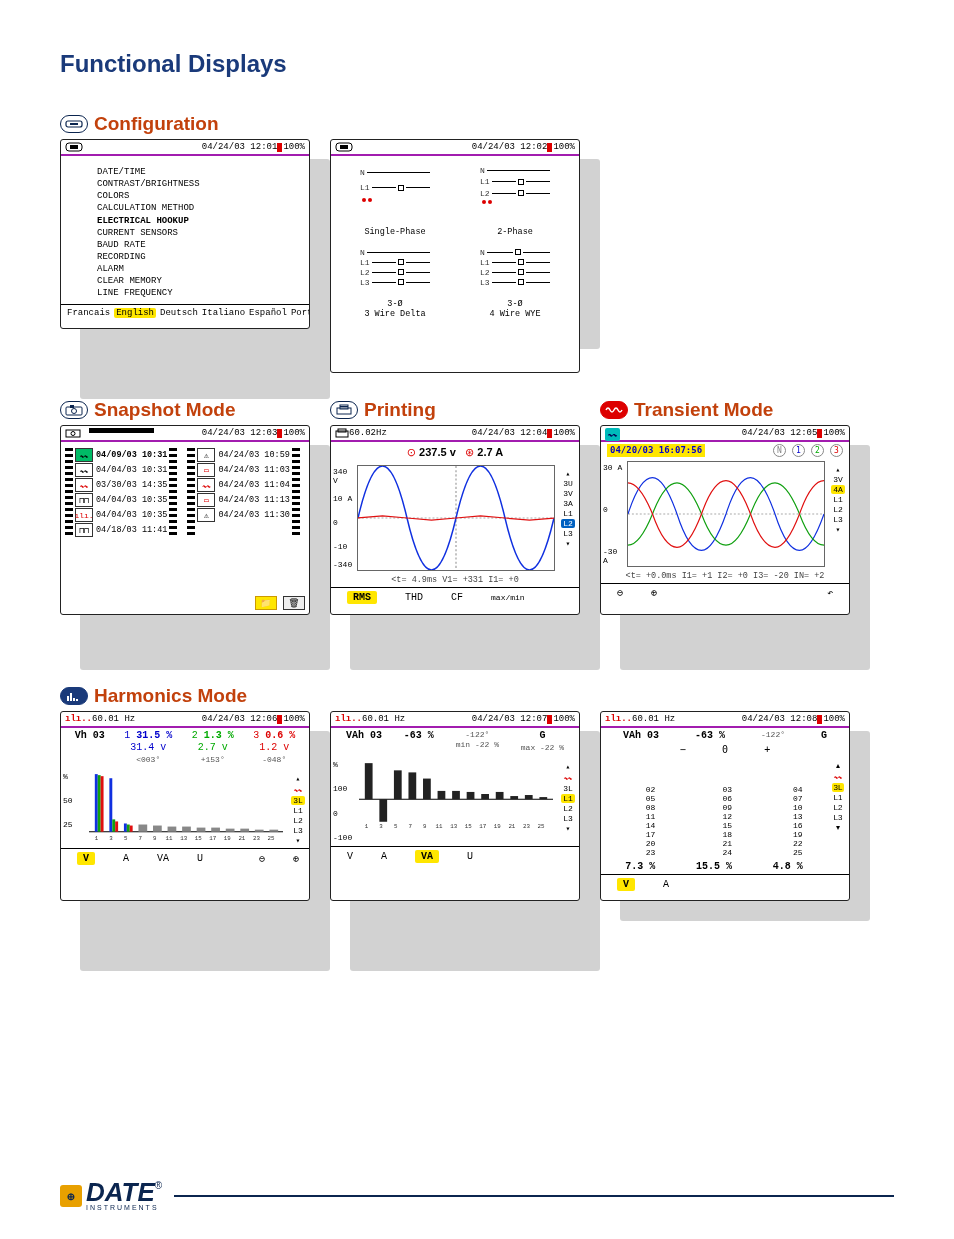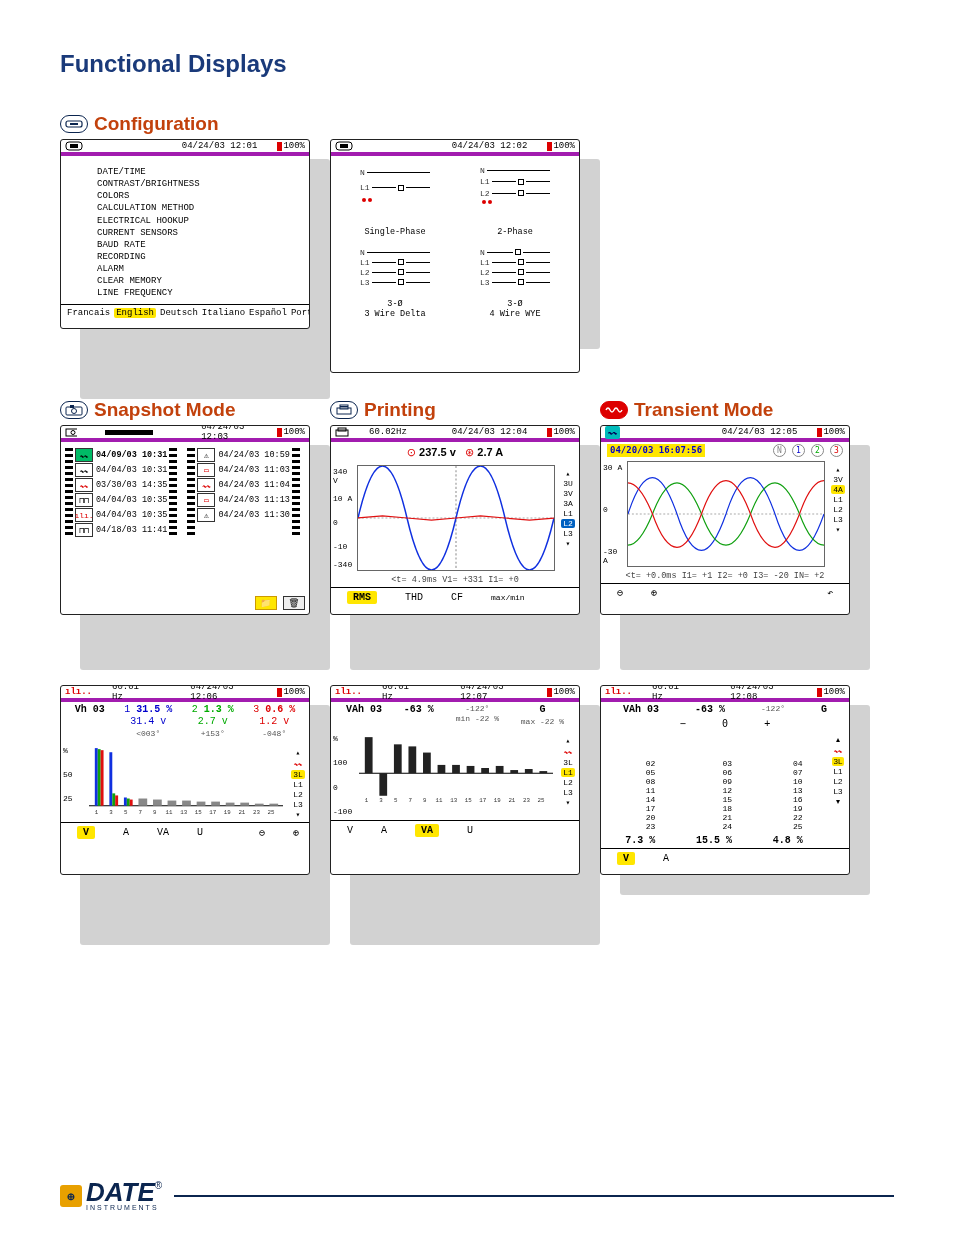--- a/index.html
+++ b/index.html
@@ -43,41 +43,41 @@
   .screen {
     position: relative;
     background: #fff;
     border: 1.5px solid #222;
     border-radius: 3px;
     z-index: 1;
     overflow: hidden;
   }
   .scr-header {
     display: flex;
-    align-items: center;
+    align-items: flex-start;
     padding: 2px 4px;
-    border-bottom: 4px solid #a21caf;
+    border-bottom: 2px solid #a21caf;
     font-family: "Courier New", monospace;
     font-size: 9px;
     height: 16px;
-    gap: 20px;
+    gap: 0;
   }
   .scr-header .spacer { flex: 1; }
   .battery { display: inline-flex; align-items: center; gap: 1px; }
   .battery-icon {
     width: 5px; height: 9px; border: 1px solid #d00; background: #d00;
   }
   .menu-list {
     padding: 10px 10px 4px 36px;
     font-family: "Courier New", monospace;
     font-size: 9px;
     line-height: 1.35;
     color: #000;
   }
-  .menu-list .bold { font-weight: normal; }
+  .menu-list .bold { font-weight: bold; }
   .lang-bar {
     display: flex;
     justify-content: space-around;
     font-family: "Courier New", monospace;
     font-size: 9px;
     padding: 3px 6px;
     border-top: 1px solid #000;
     gap: 4px;
   }
   .lang-bar .sel { background: #ffe600; border-radius: 2px; padding: 0 2px; }
@@ -566,20 +566,31 @@
             <span class="spacer"></span>
             <span>↶</span>
           </div>
         </div>
       </div>
     </div>
   </div>
 </div>
 
 <div class="section">
+  <div class="section-header">
+    <div class="icon-box" style="background:#1a3a7a;border-color:#1a3a7a">
+      <svg width="18" height="12">
+          <rect x="2" y="6" width="2" height="5" fill="#fff"></rect>
+          <rect x="5" y="3" width="2" height="8" fill="#fff"></rect>
+          <rect x="8" y="8" width="2" height="3" fill="#fff"></rect>
+          <rect x="11" y="9" width="2" height="2" fill="#fff"></rect>
+        </svg>
+    </div>
+    <div class="section-title">Harmonics Mode</div>
+  </div>
   <div class="row">
 
     <div class="screen-wrap" style="width:250px;height:190px">
       <div class="shadow" style="width:250px;height:240px"></div>
       <div class="screen" style="width:250px;height:190px">
         <div class="scr-header">
           <span style="color:#d00;font-weight:bold">ılı..</span>
           <span>60.01 Hz</span>
           <span class="spacer"></span>
           <span>04/24/03 12:06</span>

